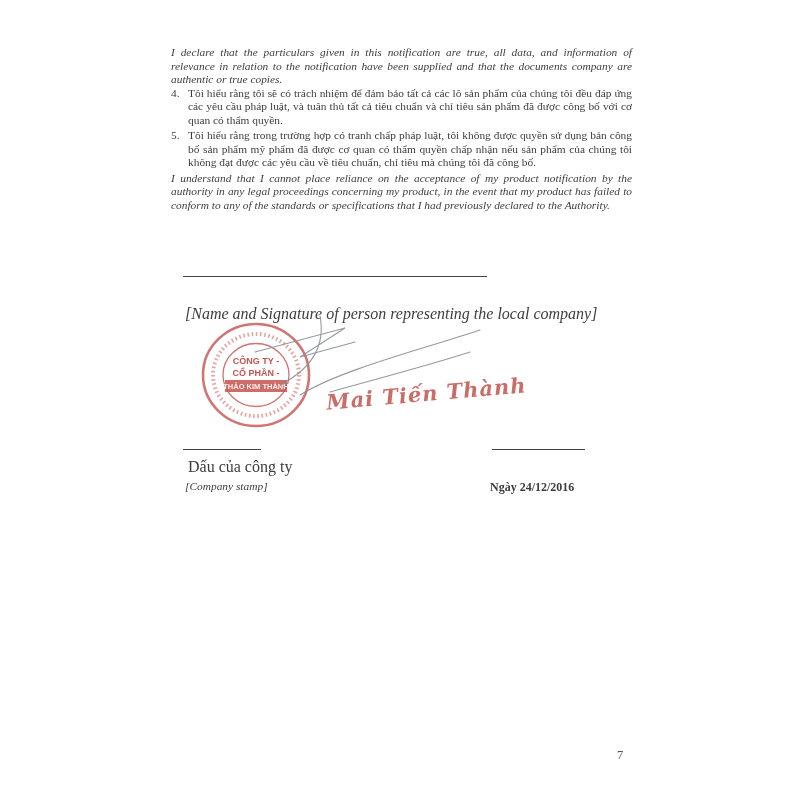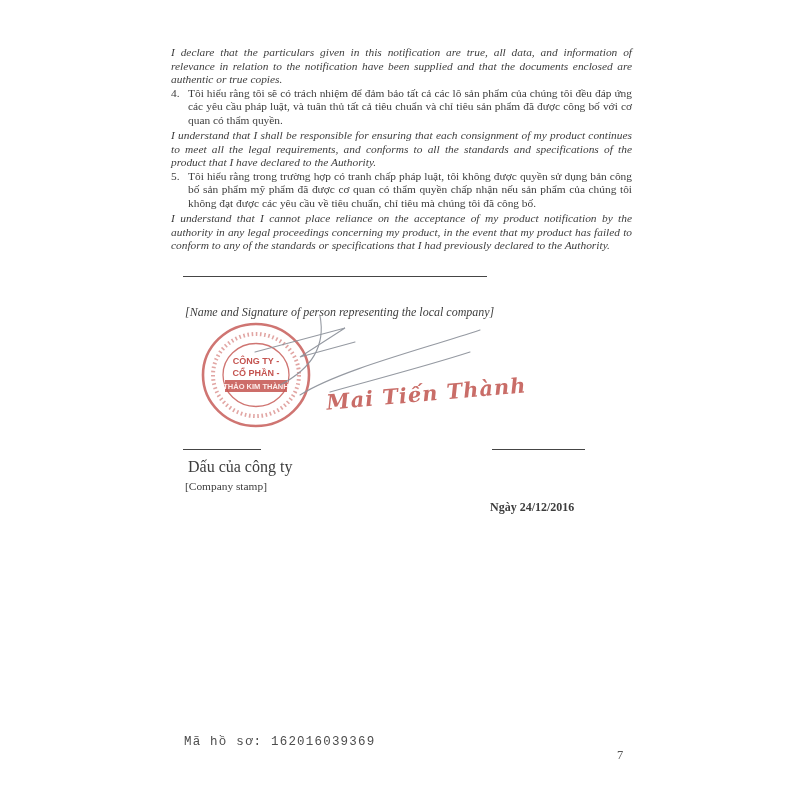--- a/index.html
+++ b/index.html
@@ -12,55 +12,54 @@
     font-size:11.4px;line-height:13.5px;text-align:justify;
   }
   .content p{margin:0;}
   .en-italic{font-style:italic;margin-left:17px;}
   .decl{margin:0 0 16px 17px;}
   .list-item{position:relative;padding-left:17px;margin:0 0 2px 0;}
   .list-item .num{position:absolute;left:0;top:0;}
   .trans{margin-top:2px;margin-bottom:2px;}
   .rule-main{position:absolute;left:183px;top:276px;width:304px;height:0;border-top:1.6px solid #454545;}
   .sig-label-vi{position:absolute;left:188px;top:285px;font-size:11.4px;}
-  .sig-label-en{position:absolute;left:185px;top:305px;font-size:12px;font-style:italic;font-family:Liberation Serif, serif;}
+  .sig-label-en{position:absolute;left:185px;top:305px;font-size:16px;font-style:italic;font-family:Liberation Serif, serif;}
   .stamp-svg{position:absolute;left:196px;top:318px;}
   .flourish-svg{position:absolute;left:230px;top:312px;}
   .signature-name{
     position:absolute;left:326px;top:381px;
     font-family:"DejaVu Serif", serif;font-style:italic;font-weight:600;
     font-size:21px;color:#c0544e;letter-spacing:1px;
     transform:rotate(-5deg);opacity:.85;
   }
   .rule-short{position:absolute;top:449px;height:0;border-top:1.4px solid #454545;}
   .rule-left{left:183px;width:78px;}
   .rule-right{left:492px;width:93px;}
   .stamp-label-vi{position:absolute;left:188px;top:458px;font-size:16px;}
-  .stamp-label-en{position:absolute;left:185px;top:480px;font-size:11.4px;}
-  .date{position:absolute;left:490px;top:500px;font-size:12px;font-weight:700;}
+  .stamp-label-en{position:absolute;left:185px;top:480px;font-size:11.4px;font-style:italic;}
+  .date{position:absolute;left:490px;top:480px;font-size:12px;font-weight:700;}
   .file-code{
     position:absolute;left:184px;top:735px;
     font-family:"Liberation Mono", monospace;font-size:12.5px;letter-spacing:1.2px;color:#4d4d4d;
   }
   .page-number{position:absolute;left:617px;top:748px;font-size:12.5px;color:#555;}
   .stamp-center-text{font-family:"Liberation Sans", sans-serif;font-weight:700;}
 </style>
 </head>
 <body>
 
 <div class="page">
 
   <div class="content">
-    <p class="en-italic decl">I declare that the particulars given in this notification are true, all data, and information of relevance in relation to the notification have been supplied and that the documents enclosed are authentic or true copies.</p>
+    <p class="en-italic decl">I declare that the particulars given in this notification are true, all data, and information of relevance in relation to the notification have been supplied and that the documents company are authentic or true copies.</p>
 
     <div class="list-item">
       <span class="num">4.</span>
       <span>Tôi hiểu rằng tôi sẽ có trách nhiệm để đảm bảo tất cả các lô sản phẩm của chúng tôi đều đáp ứng các yêu cầu pháp luật, và tuân thủ tất cả tiêu chuẩn và chỉ tiêu sản phẩm đã được công bố với cơ quan có thẩm quyền.</span>
     </div>
-    <p class="en-italic trans">I understand that I shall be responsible for ensuring that each consignment of my product continues to meet all the legal requirements, and conforms to all the standards and specifications of the product that I have declared to the Authority.</p>
 
     <div class="list-item">
       <span class="num">5.</span>
       <span>Tôi hiểu rằng trong trường hợp có tranh chấp pháp luật, tôi không được quyền sử dụng bản công bố sản phẩm mỹ phẩm đã được cơ quan có thẩm quyền chấp nhận nếu sản phẩm của chúng tôi không đạt được các yêu cầu về tiêu chuẩn, chỉ tiêu mà chúng tôi đã công bố.</span>
     </div>
     <p class="en-italic trans">I understand that I cannot place reliance on the acceptance of my product notification by the authority in any legal proceedings concerning my product, in the event that my product has failed to conform to any of the standards or specifications that I had previously declared to the Authority.</p>
   </div>
 
   <div class="rule-main"></div>
 
@@ -91,16 +90,15 @@
 
   <div class="signature-name">Mai Tiến Thành</div>
 
   <div class="rule-short rule-left"></div>
   <div class="rule-short rule-right"></div>
 
   <div class="stamp-label-vi">Dấu của công ty</div>
   <div class="stamp-label-en">[Company stamp]</div>
   <div class="date">Ngày 24/12/2016</div>
 
-  <div class="file-code">Mã hồ sơ: 162016039369</div>
   <div class="page-number">7</div>
 
 </div>
 
 </body></html>

